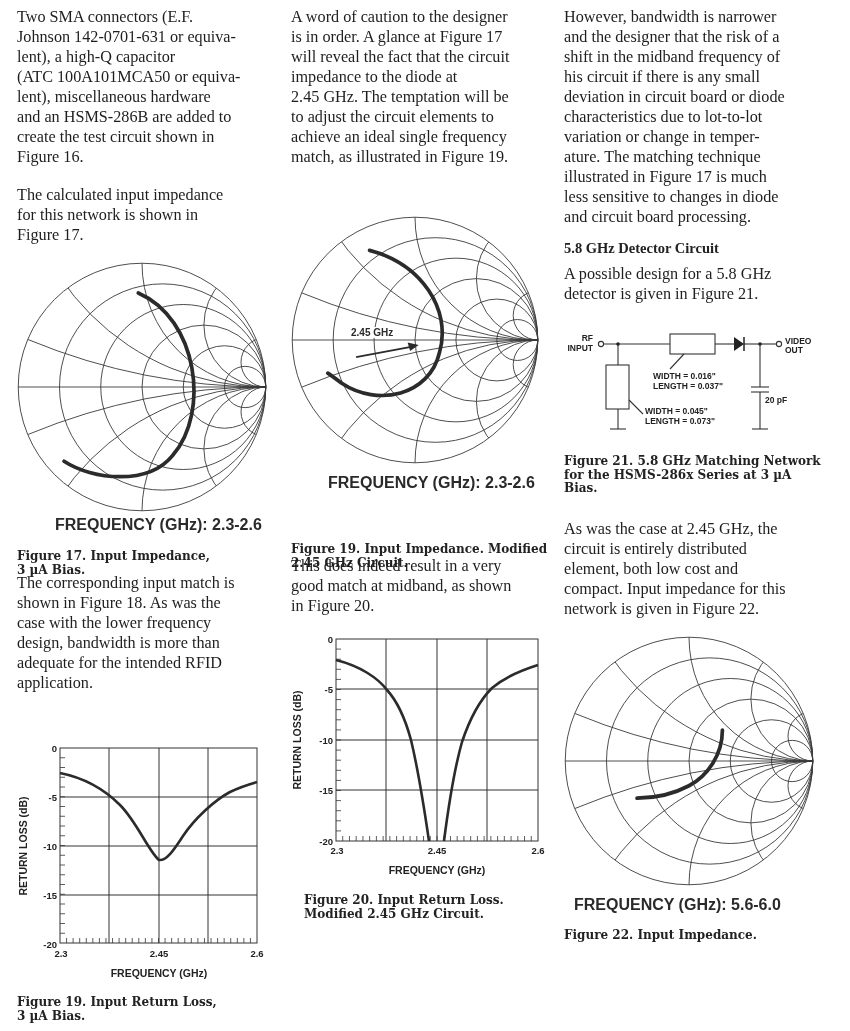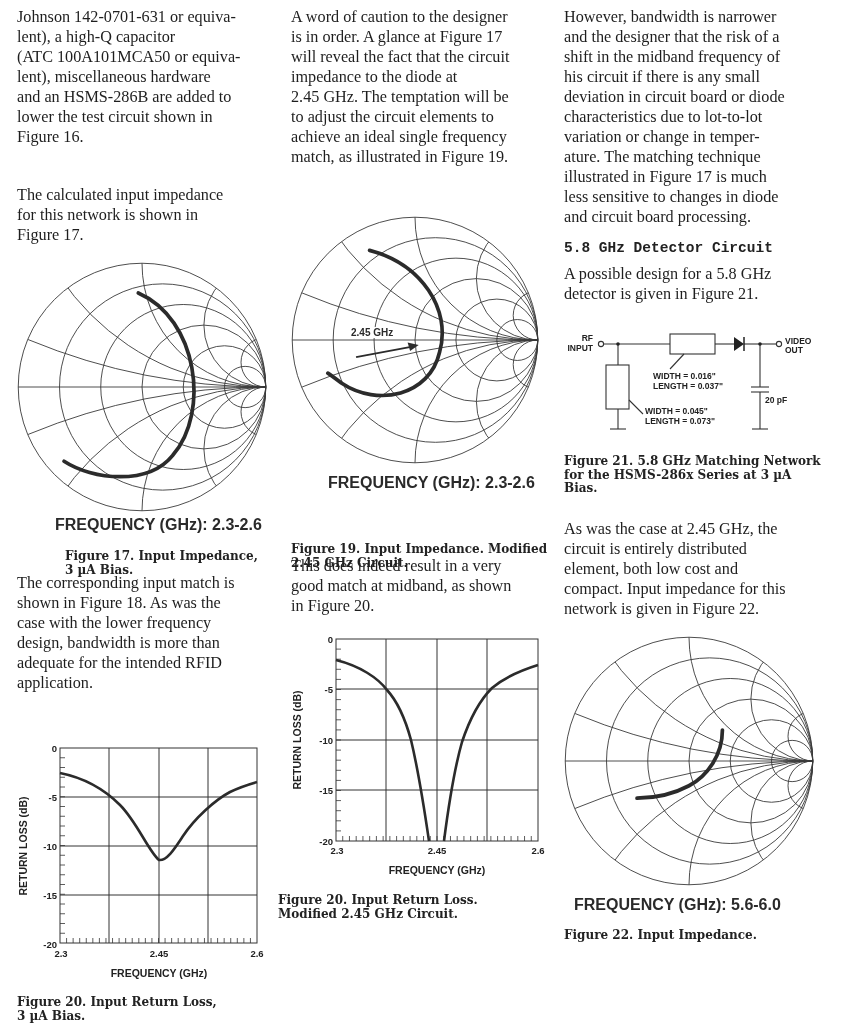--- a/index.html
+++ b/index.html
@@ -3,21 +3,21 @@
 <meta charset="utf-8">
 <style>
   html, body { margin:0; padding:0; background:#ffffff; }
   body { width:850px; height:1031px; position:relative; overflow:hidden; color:#1e1e1e; font-family:"DejaVu Serif","Liberation Serif",serif; }
   .col { position:absolute; top:0; }
   .c1 { left:17px; width:262px; }
   .para { position:absolute; font-family:"Liberation Serif","DejaVu Serif",serif; font-size:16.2px; line-height:20px; margin:0; }
   .para span { display:block; white-space:nowrap; }
   .cap { position:absolute; font-family:"DejaVu Serif","Liberation Serif",serif; font-weight:bold; font-size:12px; line-height:13.5px; margin:0; color:#222; }
   .cap span { display:block; white-space:nowrap; }
-  .head { position:absolute; font-family:Liberation Mono, monospace; font-weight:bold; font-size:14.5px; margin:0; color:#222; white-space:nowrap; }
+  .head { position:absolute; font-family:Liberation Serif, serif; font-weight:bold; font-size:14.5px; margin:0; color:#222; white-space:nowrap; }
   .flabel { position:absolute; font-family:"Liberation Sans","DejaVu Sans",sans-serif; font-weight:bold; font-size:16px; color:#2a2a2a; white-space:nowrap; }
   svg { position:absolute; overflow:visible; }
   svg text { font-family:"Liberation Sans","DejaVu Sans",sans-serif; font-weight:bold; fill:#222; }
 </style>
 </head>
 <body>
 
 <svg width="0" height="0" style="position:absolute">
   <defs>
     <g id="smith-grid" fill="none" stroke="#3a3a3a" stroke-width="0.9">
@@ -45,41 +45,42 @@
       </g>
     </g>
     <clipPath id="unitclip" clipPathUnits="userSpaceOnUse">
       <circle cx="0" cy="0" r="1"></circle>
     </clipPath>
   </defs>
 </svg>
 
 <div class="col c1">
   <p class="para" style="top:7px;">
+    <span>Two SMA connectors (E.F.</span>
     <span>Johnson 142-0701-631 or equiva-</span>
     <span>lent), a high-Q capacitor</span>
     <span>(ATC 100A101MCA50 or equiva-</span>
     <span>lent), miscellaneous hardware</span>
     <span>and an HSMS-286B are added to</span>
-    <span>lower the test circuit shown in</span>
+    <span>create the test circuit shown in</span>
     <span>Figure 16.</span>
   </p>
   <p class="para" style="top:185px;">
     <span>The calculated input impedance</span>
     <span>for this network is shown in</span>
     <span>Figure 17.</span>
   </p>
 </div>
 
 <svg style="left:17px;top:262px;" width="250" height="250" viewBox="-1.01 -1.01 2.02 2.02">
   <use href="#smith-grid"></use>
   <path d="M -0.03 -0.76 C 0.45 -0.55, 0.55 0.2, 0.25 0.55 C 0.05 0.8, -0.4 0.75, -0.63 0.6" fill="none" stroke="#2b2b2b" stroke-width="0.03" stroke-linecap="round"></path>
 </svg>
 <div class="flabel" style="left:55px;top:516px;">FREQUENCY (GHz): 2.3-2.6</div>
-<p class="cap" style="left:17px;top:550px;margin-left:48px;">
+<p class="cap" style="left:17px;top:550px;">
   <span>Figure 17. Input Impedance,</span>
   <span>3 µA Bias.</span>
 </p>
 
 <p class="para" style="left:17px;top:573px;">
   <span>The corresponding input match is</span>
   <span>shown in Figure 18. As was the</span>
   <span>case with the lower frequency</span>
   <span>design, bandwidth is more than</span>
   <span>adequate for the intended RFID</span>
@@ -156,21 +157,21 @@
   </g>
   <g font-size="9.5" text-anchor="middle">
     <text x="46" y="217">2.3</text>
     <text x="144" y="217">2.45</text>
     <text x="242" y="217">2.6</text>
   </g>
   <text x="144" y="237" font-size="10.5" text-anchor="middle">FREQUENCY (GHz)</text>
   <text x="0" y="0" font-size="10.5" text-anchor="middle" transform="translate(12,106) rotate(-90)">RETURN LOSS (dB)</text>
 </svg>
 <p class="cap" style="left:17px;top:996px;">
-  <span>Figure 20. Input Return Loss,</span>
+  <span>Figure 19. Input Return Loss,</span>
   <span>3 µA Bias.</span>
 </p>
 
 <p class="para" style="left:291px;top:7px;">
   <span>A word of caution to the designer</span>
   <span>is in order. A glance at Figure 17</span>
   <span>will reveal the fact that the circuit</span>
   <span>impedance to the diode at</span>
   <span>2.45 GHz. The temptation will be</span>
   <span>to adjust the circuit elements to</span>
@@ -267,21 +268,21 @@
     <text x="43" y="215">-20</text>
   </g>
   <g font-size="9.5" text-anchor="middle">
     <text x="47" y="224">2.3</text>
     <text x="147" y="224">2.45</text>
     <text x="248" y="224">2.6</text>
   </g>
   <text x="147" y="244" font-size="10.5" text-anchor="middle">FREQUENCY (GHz)</text>
   <text x="0" y="0" font-size="10.5" text-anchor="middle" transform="translate(11,110) rotate(-90)">RETURN LOSS (dB)</text>
 </svg>
-<p class="cap" style="left:278px;top:894px;">
+<p class="cap" style="left:304px;top:894px;">
   <span>Figure 20. Input Return Loss.</span>
   <span>Modified 2.45 GHz Circuit.</span>
 </p>
 
 <p class="para" style="left:564px;top:7px;">
   <span>However, bandwidth is narrower</span>
   <span>and the designer that the risk of a</span>
   <span>shift in the midband frequency of</span>
   <span>his circuit if there is any small</span>
   <span>deviation in circuit board or diode</span>

